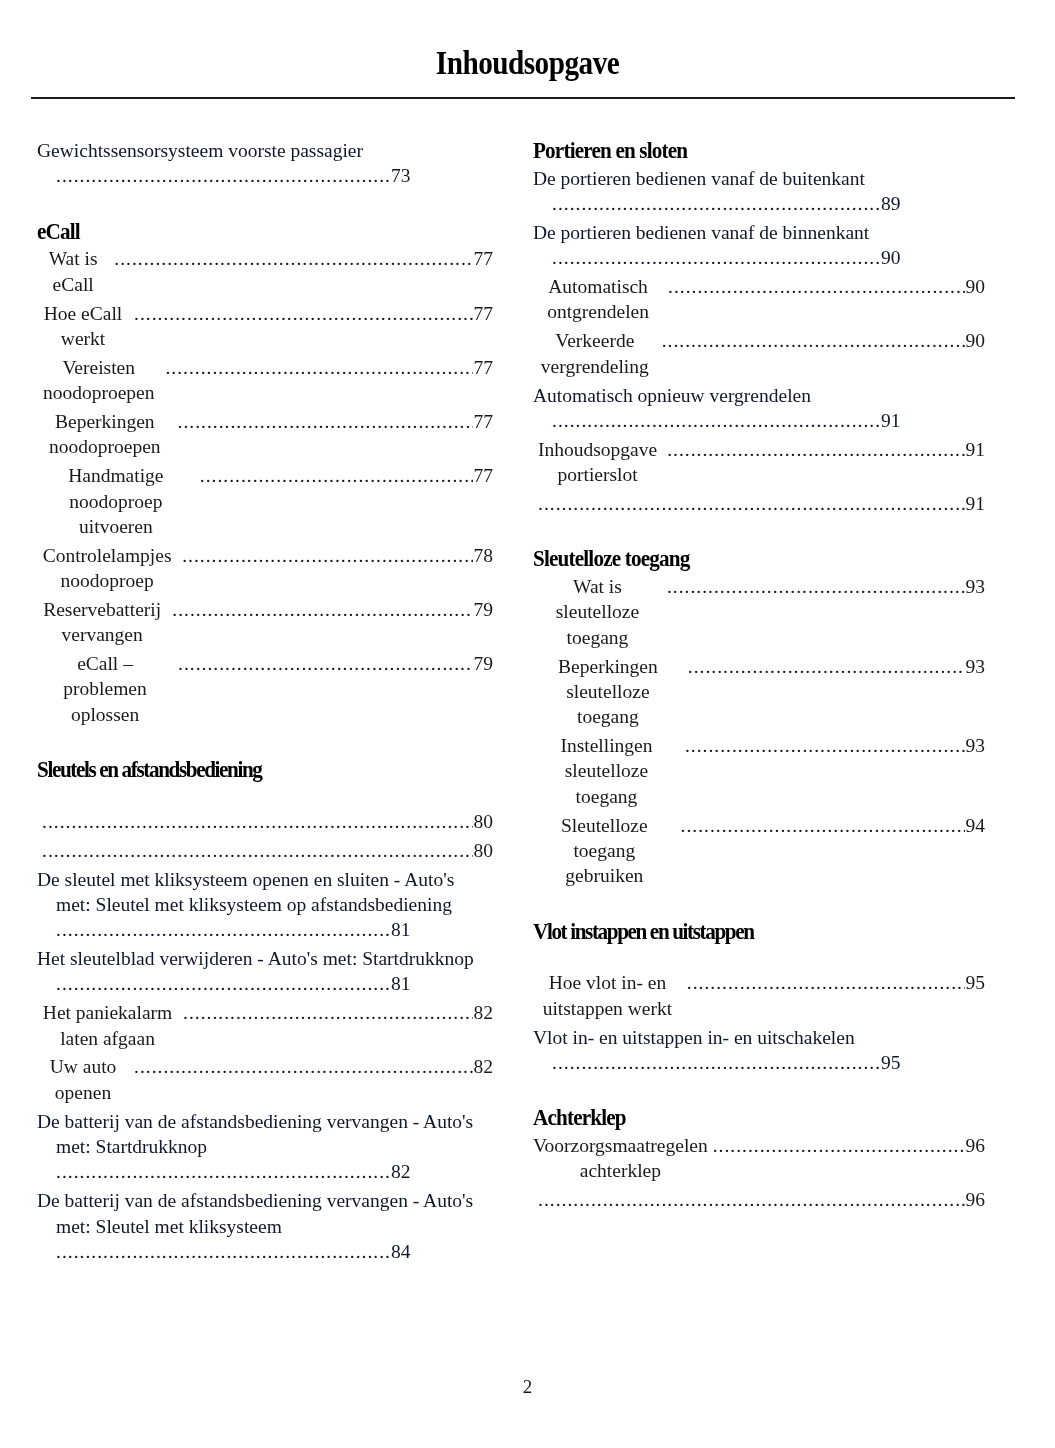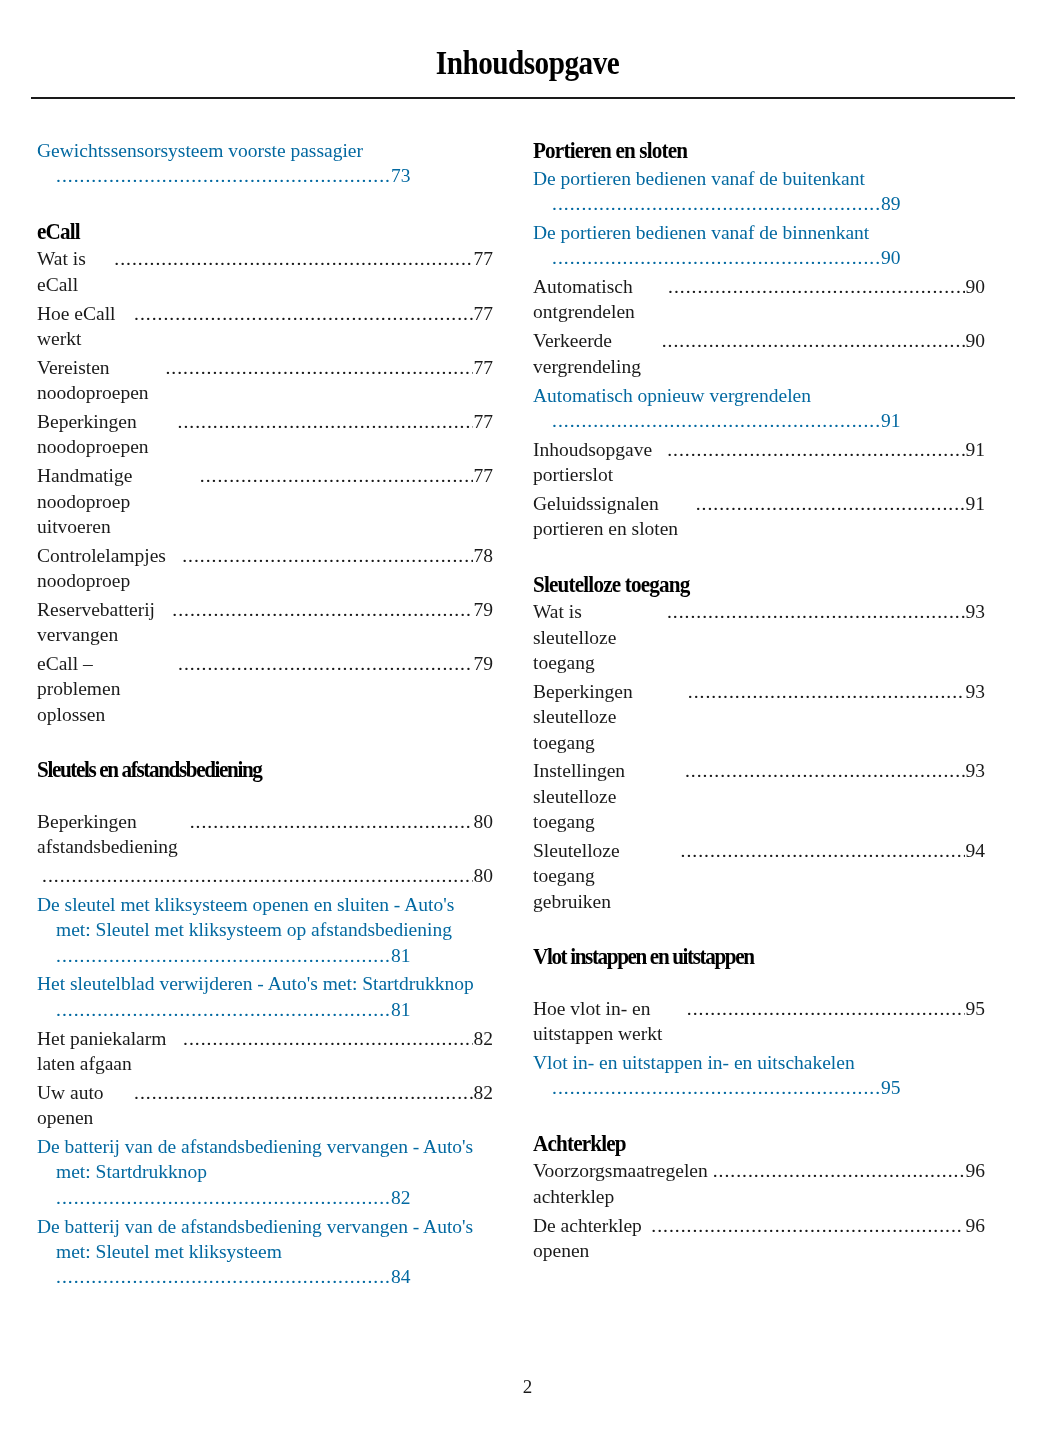--- a/index.html
+++ b/index.html
@@ -78,37 +78,38 @@
   .section-head.wide { letter-spacing: -1.5px; }
 
   
   .entry-row {
     display: flex;
     align-items: baseline;
     font-size: 19.5px;
     line-height: 1.30;
     color: #1a1a1a;
     margin: 0 0 3.5px 0;
+    text-align: center;
   }
   .entry-row .etitle { flex: 0 1 auto; }
   .entry-row .dots {
     flex: 1 1 auto;
     overflow: hidden;
     white-space: nowrap;
     letter-spacing: 1.0px;
     margin: 0 1px 0 5px;
     min-width: 8px;
   }
   .entry-row .pageno { flex: 0 0 auto; }
 
   
   .entry-wrap {
     font-size: 19.5px;
     line-height: 1.30;
-    color: #0369a1;
+    color: #0f172a;
     margin: 0 0 3.5px 0;
     padding-left: 19px;
     text-indent: -19px;
   }
   .entry-wrap .filler {
     letter-spacing: 1.0px;
   }
 
   
   .folio {
@@ -169,21 +170,20 @@
           <span class="dots">................................................................................</span>
           <span class="pageno">79</span>
         </div>
         <div class="entry-row">
           <span class="etitle">eCall – problemen oplossen</span>
           <span class="dots">................................................................................</span>
           <span class="pageno">79</span>
         </div>
         <div class="section-head spaced-top spaced-below wide">Sleutels en afstandsbediening</div>
         <div class="entry-row">
-          <span class="etitle">Beperkingen afstandsbediening</span>
           <span class="dots">................................................................................</span>
           <span class="pageno">80</span>
         </div>
         <div class="entry-row">
           <span class="dots">................................................................................</span>
           <span class="pageno">80</span>
         </div>
         <div class="entry-wrap"><span>De sleutel met kliksysteem openen en sluiten - Auto's met: Sleutel met kliksysteem op afstandsbediening </span><span class="filler">.........................................................</span><span>81</span></div>
         <div class="entry-wrap"><span>Het sleutelblad verwijderen - Auto's met: Startdrukknop </span><span class="filler">.........................................................</span><span>81</span></div>
         <div class="entry-row">
@@ -213,21 +213,20 @@
           <span class="dots">................................................................................</span>
           <span class="pageno">90</span>
         </div>
         <div class="entry-wrap"><span>Automatisch opnieuw vergrendelen </span><span class="filler">........................................................</span><span>91</span></div>
         <div class="entry-row">
           <span class="etitle">Inhoudsopgave portierslot</span>
           <span class="dots">................................................................................</span>
           <span class="pageno">91</span>
         </div>
         <div class="entry-row">
-          <span class="etitle">Geluidssignalen portieren en sloten</span>
           <span class="dots">................................................................................</span>
           <span class="pageno">91</span>
         </div>
         <div class="section-head spaced-top">Sleutelloze toegang</div>
         <div class="entry-row">
           <span class="etitle">Wat is sleutelloze toegang</span>
           <span class="dots">................................................................................</span>
           <span class="pageno">93</span>
         </div>
         <div class="entry-row">
@@ -252,21 +251,20 @@
           <span class="pageno">95</span>
         </div>
         <div class="entry-wrap"><span>Vlot in- en uitstappen in- en uitschakelen </span><span class="filler">........................................................</span><span>95</span></div>
         <div class="section-head spaced-top">Achterklep</div>
         <div class="entry-row">
           <span class="etitle">Voorzorgsmaatregelen achterklep</span>
           <span class="dots">................................................................................</span>
           <span class="pageno">96</span>
         </div>
         <div class="entry-row">
-          <span class="etitle">De achterklep openen</span>
           <span class="dots">................................................................................</span>
           <span class="pageno">96</span>
         </div>
       </div>
   </div>
 
   <div class="folio">2</div>
 
 </div>
 

